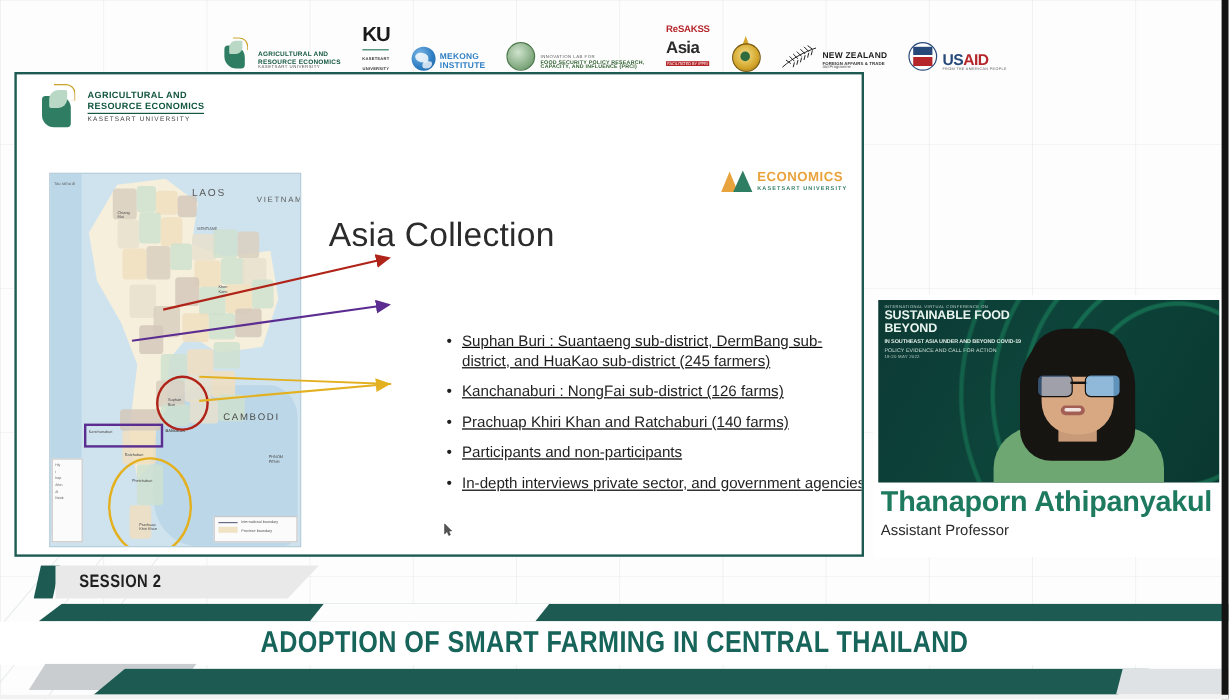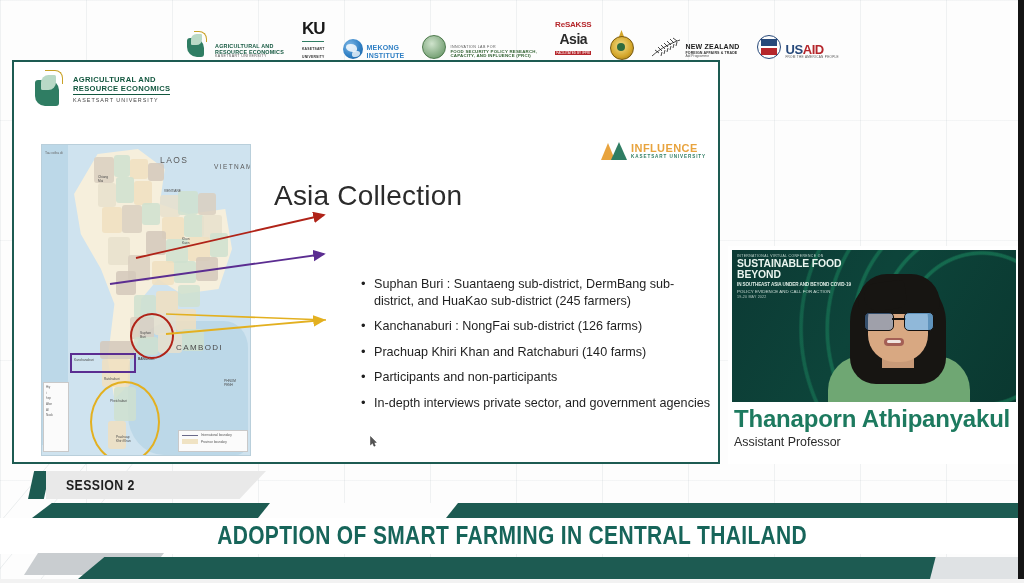--- a/index.html
+++ b/index.html
@@ -47,21 +47,21 @@
     position:relative;overflow:hidden;}
   .mark-globe:before{content:"";position:absolute;left:3px;top:5px;width:11px;height:8px;
     background:#ffffff;border-radius:40% 55% 30% 60%;opacity:.82;}
   .mark-globe:after{content:"";position:absolute;left:9px;top:12px;width:8px;height:6px;
     background:#ffffff;border-radius:50% 30% 60% 35%;opacity:.75;}
 
   .mark-prci{width:22px;height:22px;border-radius:50%;
     background:radial-gradient(circle at 40% 35%,#cfe3cc,#7da67c 70%,#4e7a4d);
     border:1.4px solid #4e7a4d;}
 
-  .mark-resakss{display:flex;flex-direction:column;align-items:center;line-height:1;}
+  .mark-resakss{display:flex;flex-direction:column;align-items:flex-start;line-height:1;}
   .mark-resakss .r1{font-size:8px;font-weight:bold;color:#b5262b;letter-spacing:-.2px;}
   .mark-resakss .r2{font-size:14px;font-weight:bold;color:#2a2a2a;letter-spacing:-.5px;margin-top:-1px;}
   .mark-resakss .r3{font-size:3.2px;background:#b5262b;color:#fff;padding:.5px 1px;margin-top:1px;}
 
   .mark-seal{width:24px;height:28px;position:relative;}
   .mark-seal .body{position:absolute;left:1px;top:5px;width:22px;height:22px;border-radius:50%;
     background:radial-gradient(circle at 45% 40%,#f4e08c,#d4a62a 60%,#8c6a12);
     border:1.2px solid #7a5b10;}
   .mark-seal .top{position:absolute;left:9px;top:-1px;width:6px;height:8px;
     background:#d4a62a;clip-path:polygon(50% 0,100% 100%,0 100%);}
@@ -142,21 +142,21 @@
     border:2px solid #b02318;border-radius:50%;}
   .rect-purple{position:absolute;left:28px;top:208px;width:62px;height:16px;
     border:2px solid #5b2d91;}
   .circ-yellow{position:absolute;left:48px;top:236px;width:66px;height:78px;
     border:2.4px solid #e3b020;border-radius:50%;}
 
   
   .arrows{position:absolute;left:0;top:0;width:708px;height:404px;pointer-events:none;}
 
   
-  .bullets{position:absolute;left:306px;top:198px;width:352px;}
+  .bullets{position:absolute;left:317px;top:198px;width:352px;text-decoration:underline;}
   .bullets li{font-size:12.6px;color:#1f1f1f;line-height:1.32;margin-bottom:9px;
     list-style:none;position:relative;padding-left:14px;}
   .bullets li:before{content:"•";position:absolute;left:1px;top:-1px;font-size:13px;color:#1f1f1f;}
 
   .cursor{position:absolute;left:356px;top:374px;width:7px;height:11px;}
 
   
   .video-panel{position:absolute;left:728px;top:246px;width:292px;height:218px;background:#ffffff;}
   .video{position:absolute;left:4px;top:4px;width:284px;height:152px;overflow:hidden;
     background:#0d3b33;}
@@ -344,21 +344,21 @@
         <div class="l3">KASETSART UNIVERSITY</div>
       </div>
     </div>
 
     <div class="econ-logo">
       <div class="glyph">
         <div class="a1"></div>
           <div class="a2"></div>
       </div>
       <div class="etxt">
-        <div class="e1">INFLUENCE</div>
+        <div class="e1">ECONOMICS</div>
         <div class="e2">KASETSART UNIVERSITY</div>
       </div>
     </div>
 
     <div class="slide-title">Asia Collection</div>
 
     <div class="map">
       <div class="sea-w"></div>
       <div class="landmass"></div>
       <div class="gulf"></div>
@@ -398,21 +398,21 @@
       <div class="prov" style="left:58px;top:196px;width:34px;height:18px;background:#d4c8bb;"></div>
       <div class="prov" style="left:92px;top:192px;width:24px;height:18px;background:#cfe0cf;"></div>
       <div class="prov" style="left:116px;top:188px;width:24px;height:20px;background:#e7e0cc;"></div>
       <div class="prov" style="left:140px;top:184px;width:22px;height:22px;background:#cfe0cf;"></div>
       <div class="prov" style="left:60px;top:214px;width:28px;height:28px;background:#f0dfc0;"></div>
       <div class="prov" style="left:72px;top:242px;width:22px;height:34px;background:#cfe0cf;"></div>
       <div class="prov" style="left:66px;top:276px;width:18px;height:28px;background:#f0dfc0;"></div>
 
       <div class="label lbl-country" style="left:118px;top:10px;">LAOS</div>
       <div class="label lbl-country" style="left:172px;top:18px;font-size:6.5px;">VIETNAM</div>
-      <div class="label lbl-country" style="left:134px;top:198px;font-size:8px;color:#4a4a4a;">CAMBODI</div>
+      <div class="label lbl-country" style="left:144px;top:198px;font-size:8px;color:#4a4a4a;">CAMBODI</div>
       <div class="label lbl-city" style="left:96px;top:212px;font-weight:bold;">BANGKOK</div>
       <div class="label lbl-city" style="left:122px;top:44px;">VIENTIANE</div>
       <div class="label lbl-city" style="left:182px;top:234px;">PHNOM<br>PENH</div>
       <div class="label lbl-city" style="left:98px;top:186px;">Suphan<br>Buri</div>
       <div class="label lbl-city" style="left:32px;top:213px;">Kanchanaburi</div>
       <div class="label lbl-city" style="left:74px;top:290px;">Prachuap<br>Khiri Khan</div>
       <div class="label lbl-city" style="left:62px;top:232px;">Ratchaburi</div>
       <div class="label lbl-city" style="left:68px;top:254px;">Phetchaburi</div>
 
       <div class="label lbl-city" style="left:56px;top:30px;">Chiang<br>Mai</div>

